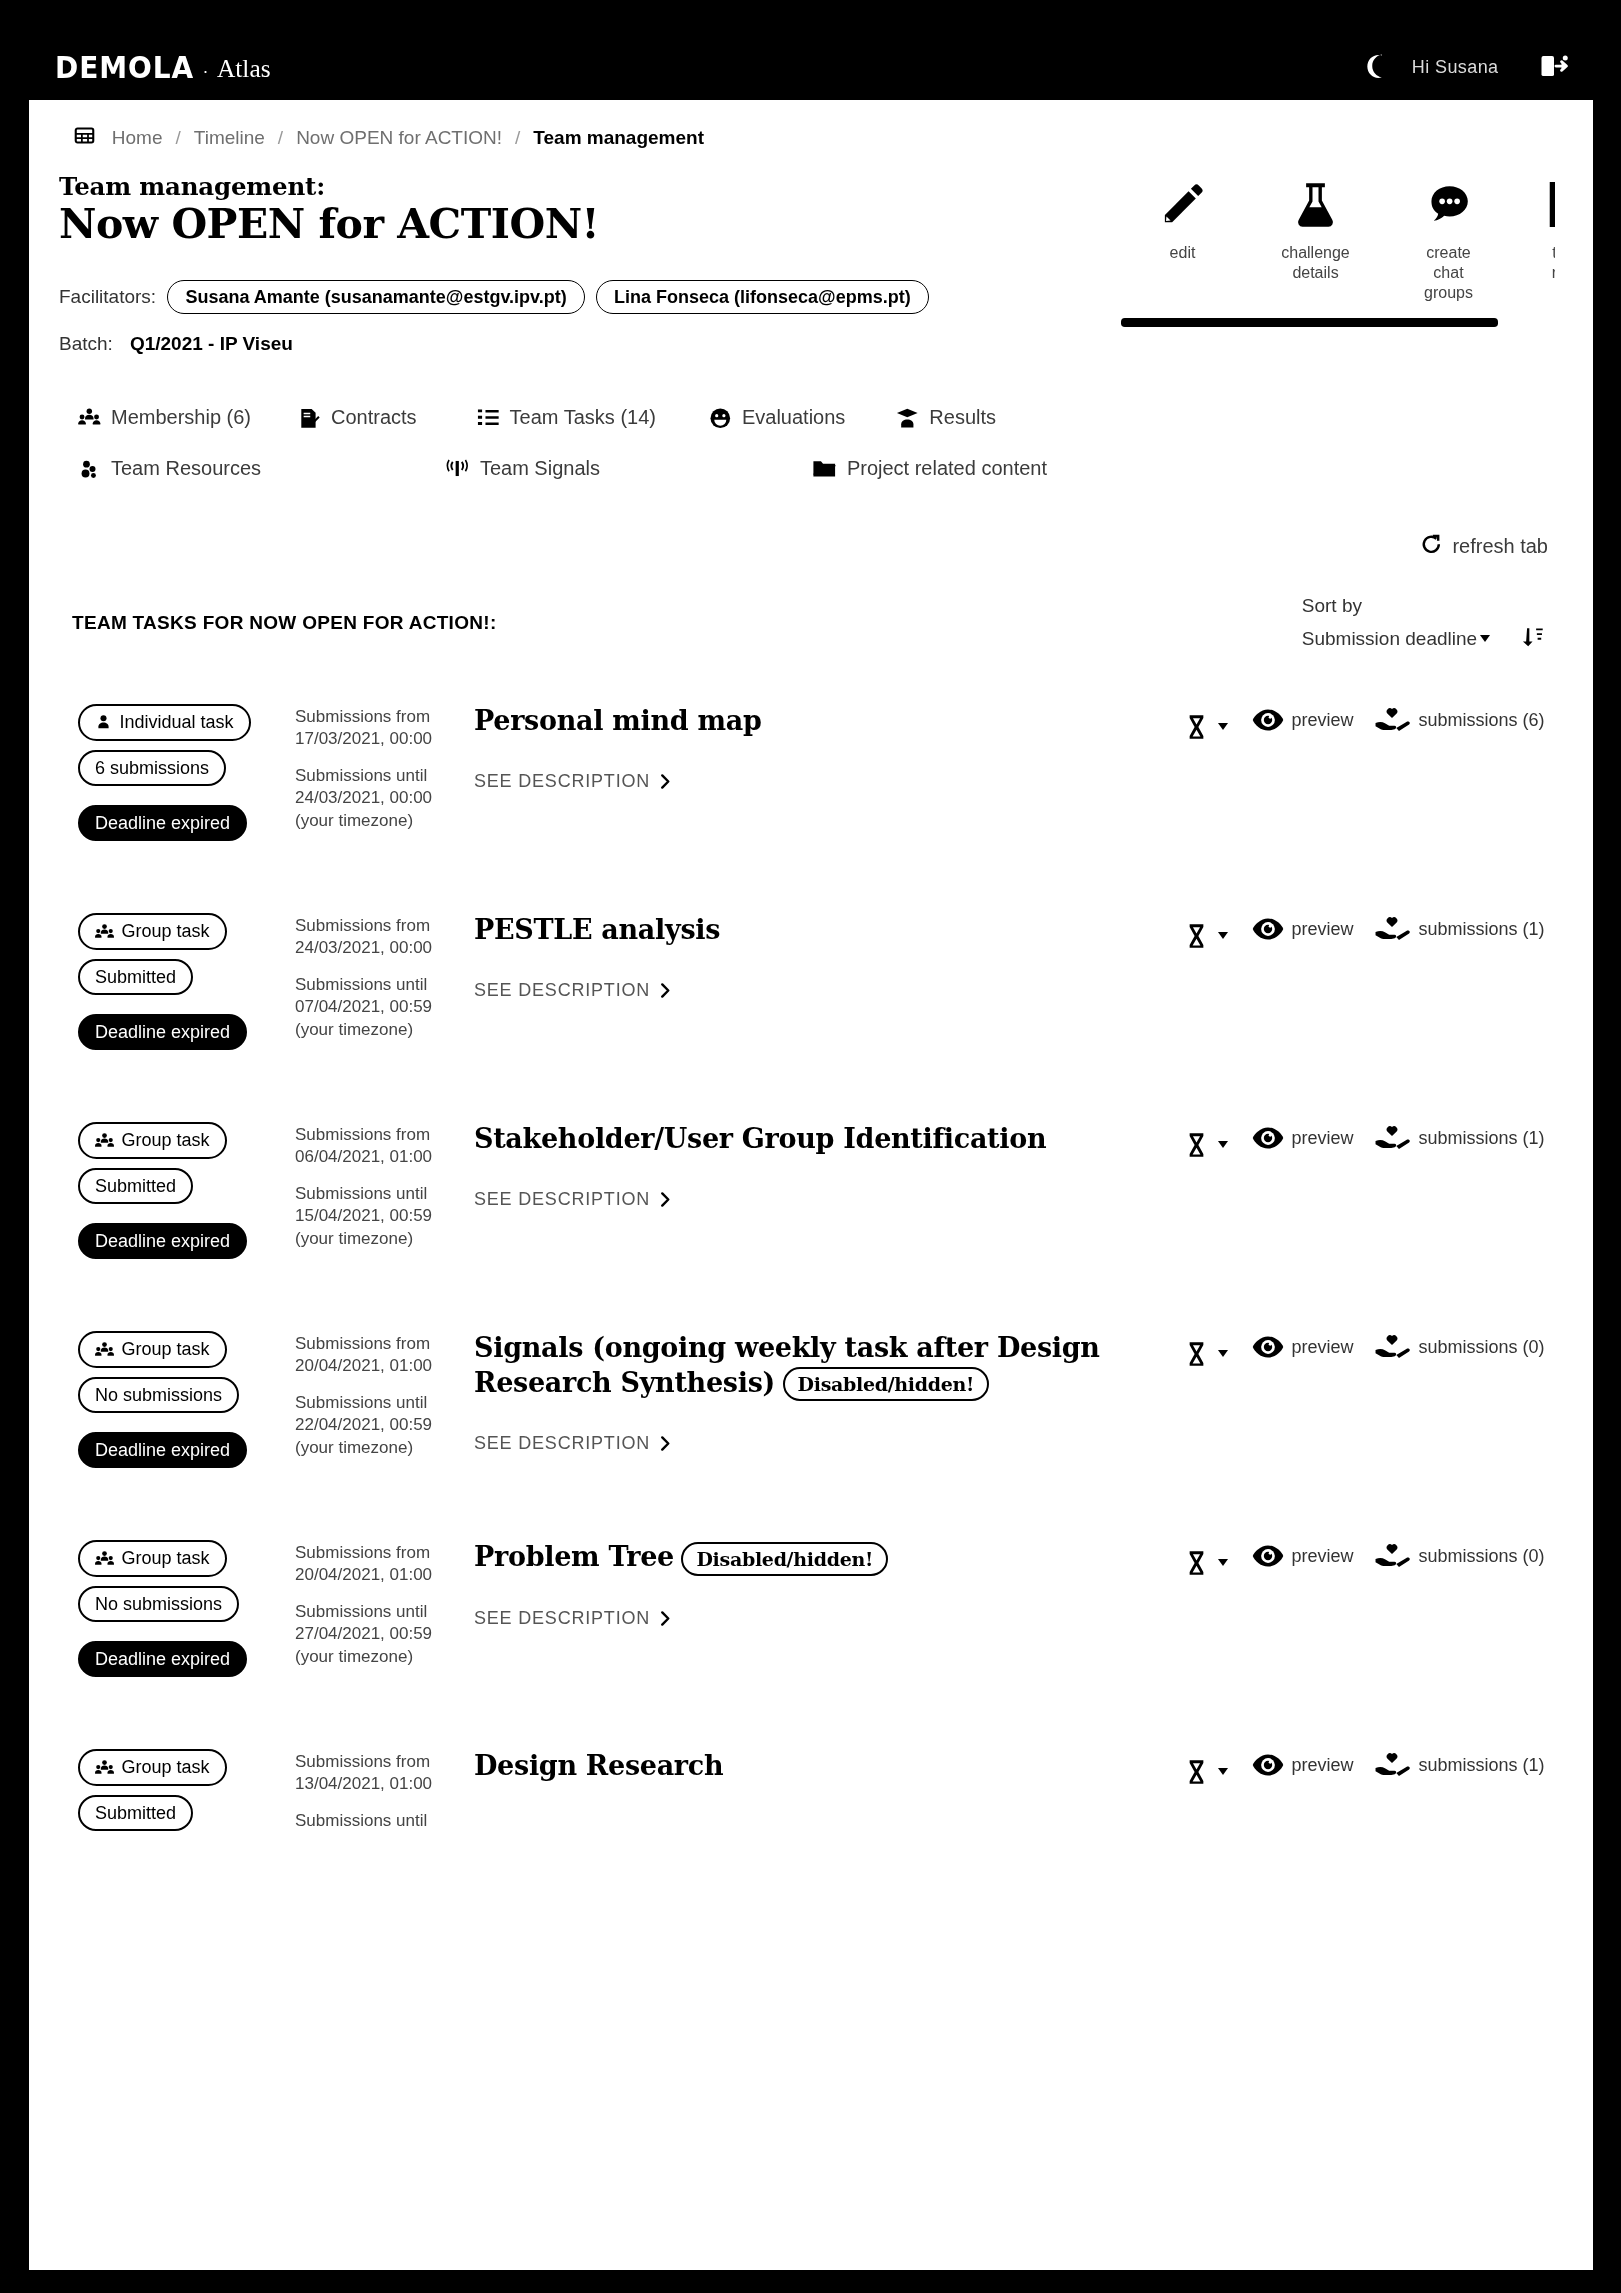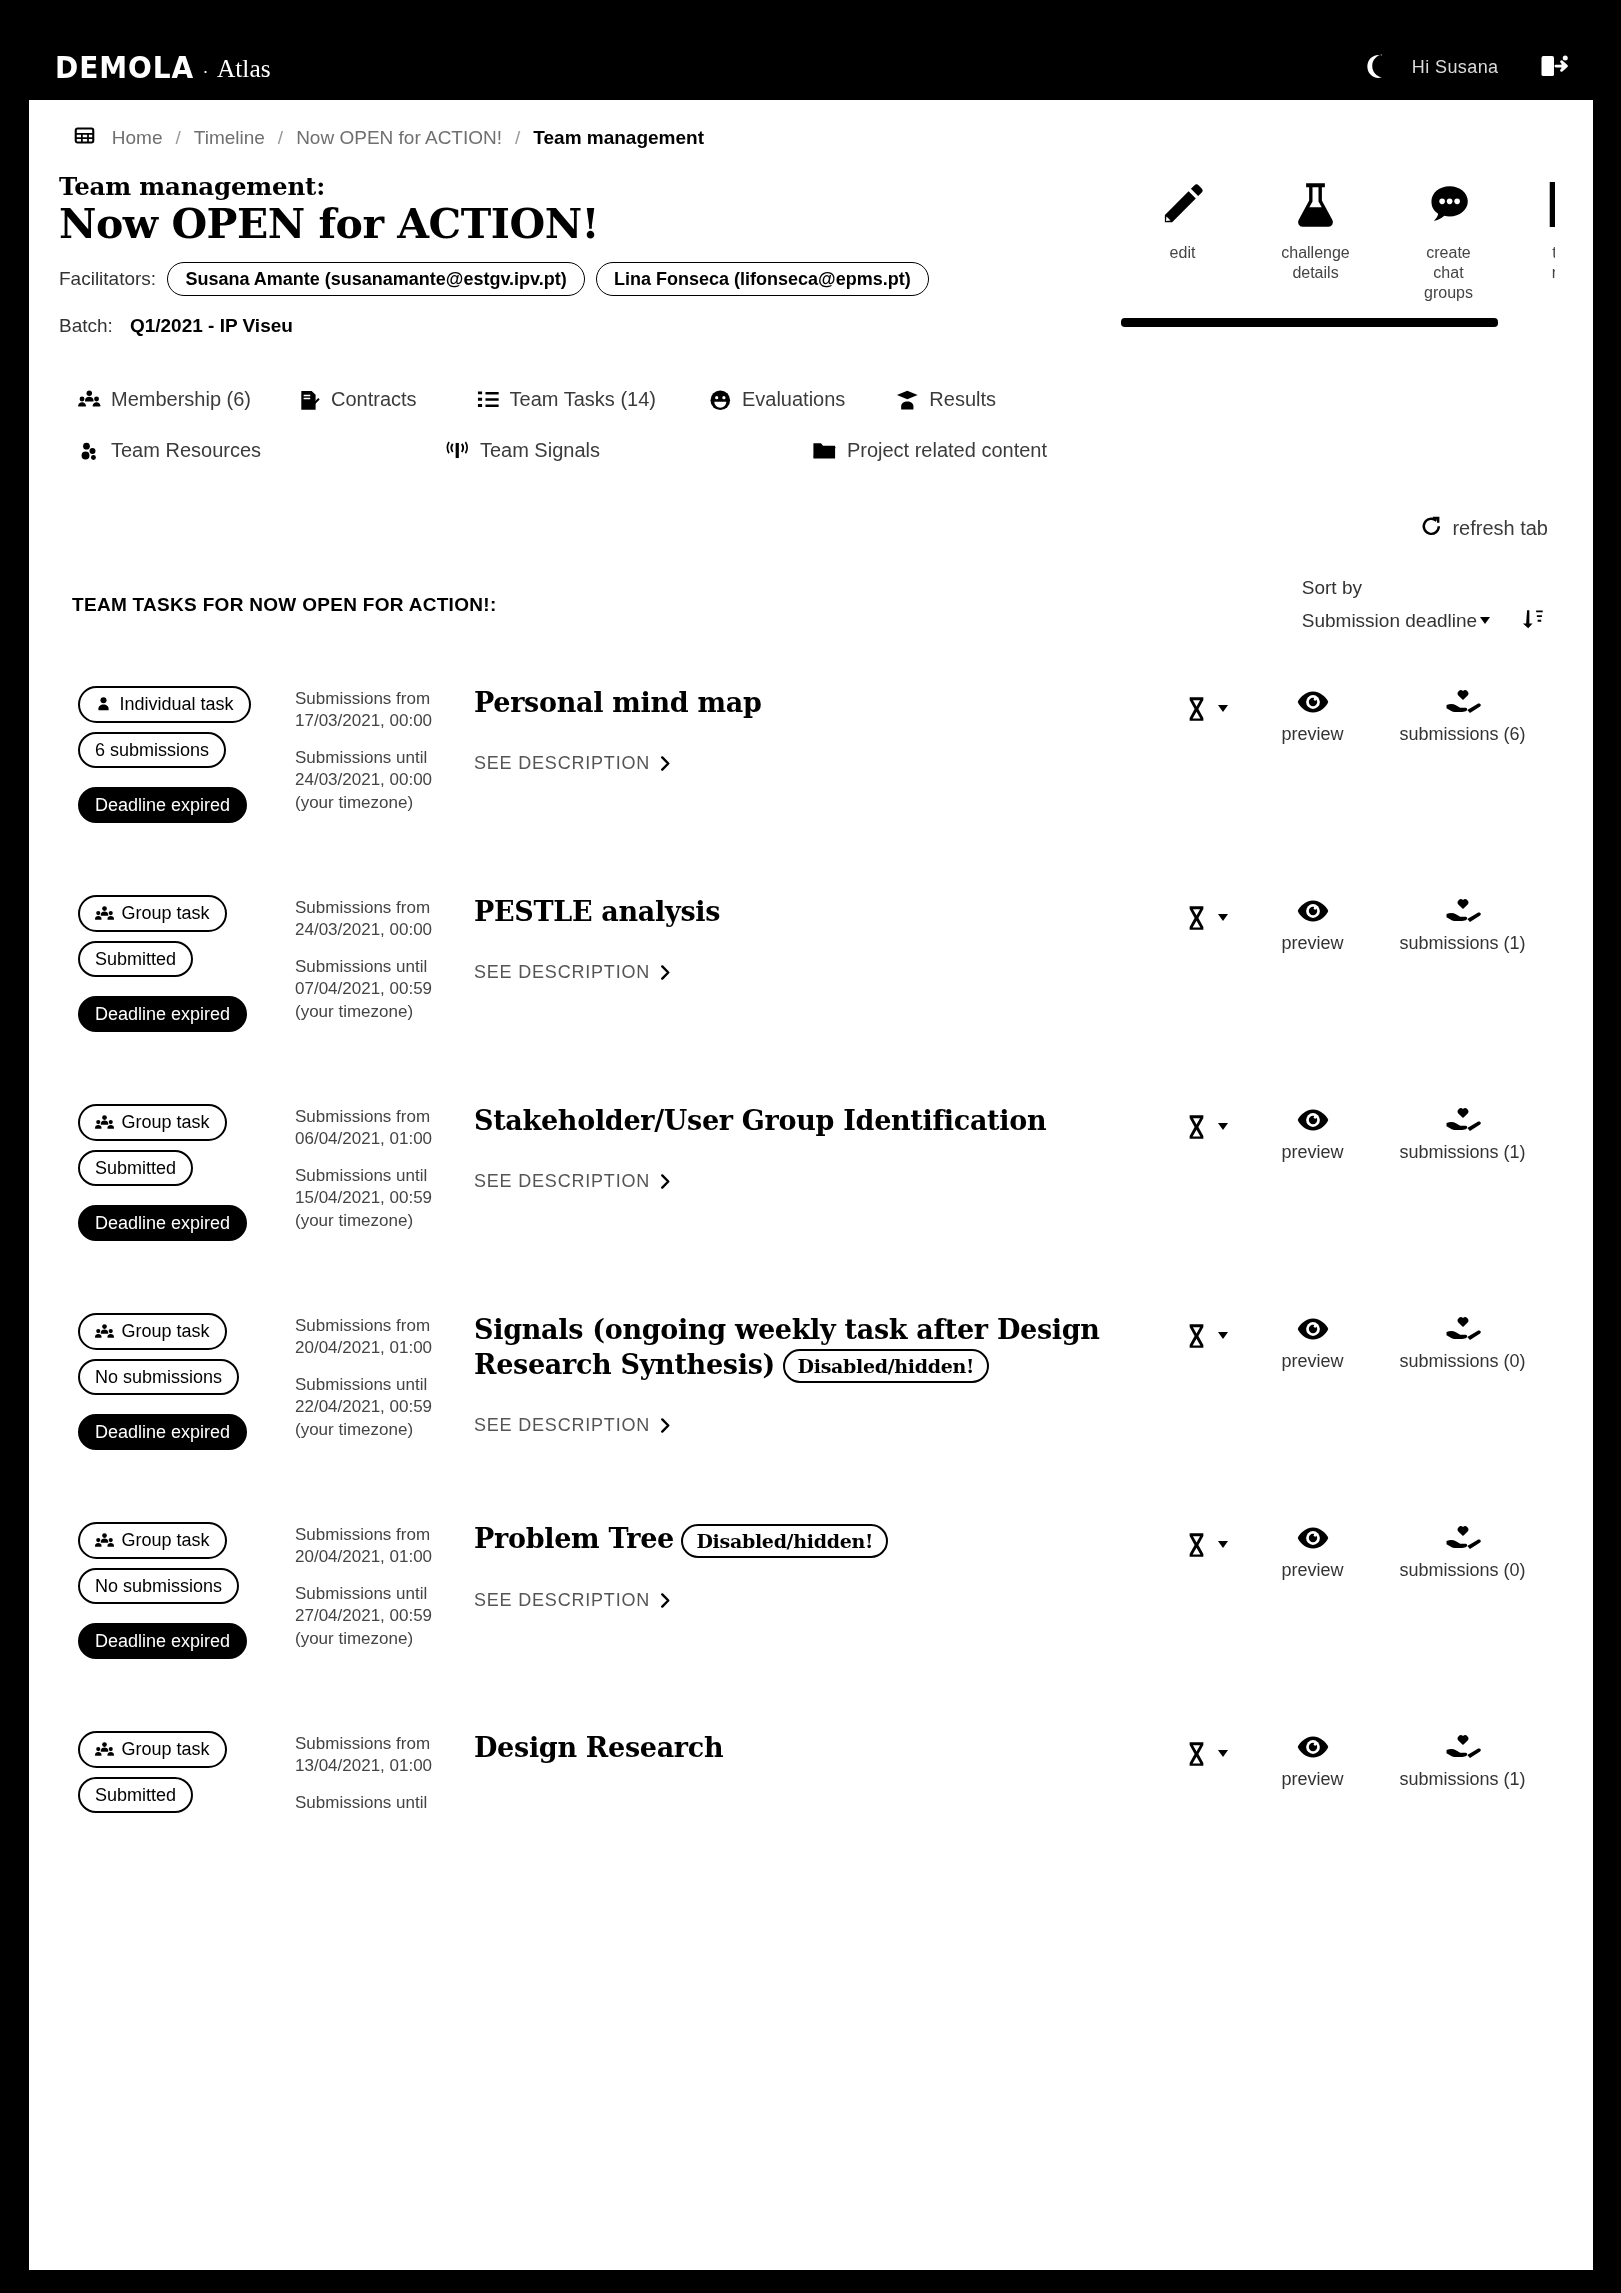--- a/index.html
+++ b/index.html
@@ -90,21 +90,21 @@
     font-size: 41px;
     line-height: 1.12;
     color: #000;
     margin-top: 1.9px;
     letter-spacing: -0.5px;
   }
   .facrow {
     display: flex;
     align-items: center;
     gap: 11.3px;
-    margin-top: 14px;
+    margin-top: 32px;
     flex-wrap: wrap;
   }
   .faclabel { font-size: 19px; color: #333; }
   .pill {
     display: inline-flex;
     align-items: center;
     gap: 7.5px;
     border: 1.9px solid #000;
     border-radius: 38px;
     padding: 5.6px 17px;
@@ -324,21 +324,21 @@
     flex: 0 0 90px;
     display: flex;
     align-items: center;
     gap: 11.3px;
     justify-content: center;
     padding-top: 13px;
   }
   .tcol-act {
     flex: 0 0 121px;
     display: flex;
-    flex-direction: column;
+    flex-direction: row;
     align-items: center;
     gap: 7.5px;
     padding-top: 5.6px;
   }
   .tcol-act.wide { flex: 0 0 179px; }
   .tcol-act .lbl { font-size: 18px; color: #333; white-space: nowrap; }
   .caret {
     width: 0; height: 0;
     border-left: 7.5px solid transparent;
     border-right: 7.5px solid transparent;

